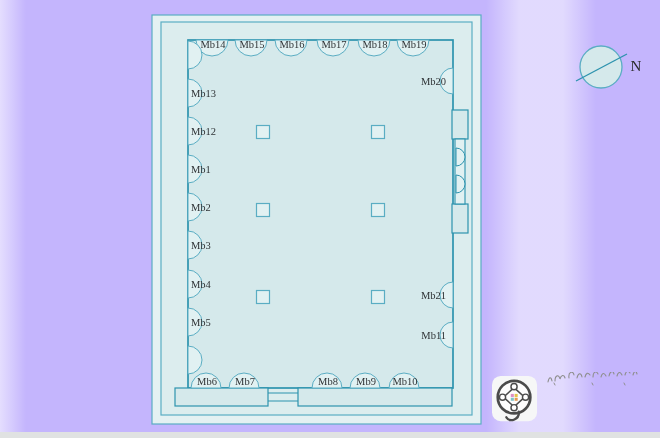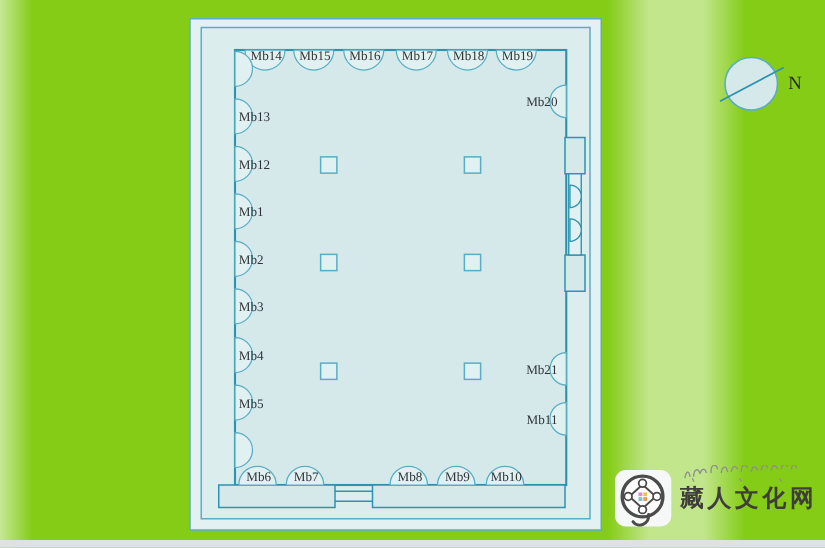--- a/index.html
+++ b/index.html
@@ -1,18 +1,18 @@
 <!DOCTYPE html>
 <html><head>
 <meta charset="utf-8">
 <style>
   html,body{margin:0;padding:0;background:#e9ebeb;}
   .stage{
     position:relative;width:660px;height:438px;overflow:hidden;
-    background:#84cc16;
+    background:#c4b5fd;
     font-family:"Liberation Sans",sans-serif;
   }
   .bg-band-right{
     position:absolute;top:0;left:486px;width:110px;height:438px;
     background:linear-gradient(90deg,rgba(255,255,255,0) 0%,rgba(255,255,255,.5) 30%,rgba(255,255,255,.5) 70%,rgba(255,255,255,0) 100%);
   }
   .bg-band-left{
     position:absolute;top:0;left:0;width:26px;height:438px;
     background:linear-gradient(90deg,rgba(255,255,255,.55),rgba(255,255,255,0));
   }
@@ -126,15 +126,14 @@
       <rect x="23.6" y="22.6" width="3.2" height="3.2" fill="#e59a55"></rect>
       <circle cx="23" cy="11" r="3.2" fill="#ffffff" stroke="#4b4b4b" stroke-width="1.5"></circle>
       <circle cx="11" cy="22" r="3.2" fill="#ffffff" stroke="#4b4b4b" stroke-width="1.5"></circle>
       <circle cx="35" cy="22" r="3.2" fill="#ffffff" stroke="#4b4b4b" stroke-width="1.5"></circle>
       <circle cx="23" cy="33" r="3.2" fill="#ffffff" stroke="#4b4b4b" stroke-width="1.5"></circle>
     </svg>
     <svg class="wm-tibetan" width="98" height="14" viewBox="0 0 98 14">
       <path d="M2,10 c1,-5 3,-6 4,-1 m3,0 c0,-6 4,-7 5,-2 c1,-4 4,-5 5,-1 m4,0 c-1,-6 4,-8 5,-3 m3,3 c1,-5 4,-6 5,-1 m3,0 c1,-4 3,-5 5,-2 m3,2 c0,-5 3,-7 5,-3 m3,3 c1,-4 3,-5 5,-1 m3,0 c1,-5 4,-6 5,-2 m3,2 c1,-4 3,-5 5,-1 m3,0 c1,-4 3,-5 5,-2 m3,2 c1,-4 3,-5 4,-1" fill="none" stroke="#8f8f8f" stroke-width="1.1" stroke-linecap="round"></path>
       <path d="M8,11 l1,2 M46,11 l1,2 M78,11 l1,2" stroke="#8f8f8f" stroke-width="1" stroke-linecap="round"></path>
     </svg>
-    <div class="wm-name">藏人文化网</div>
   </div>
 </div>
 
 </body></html>

